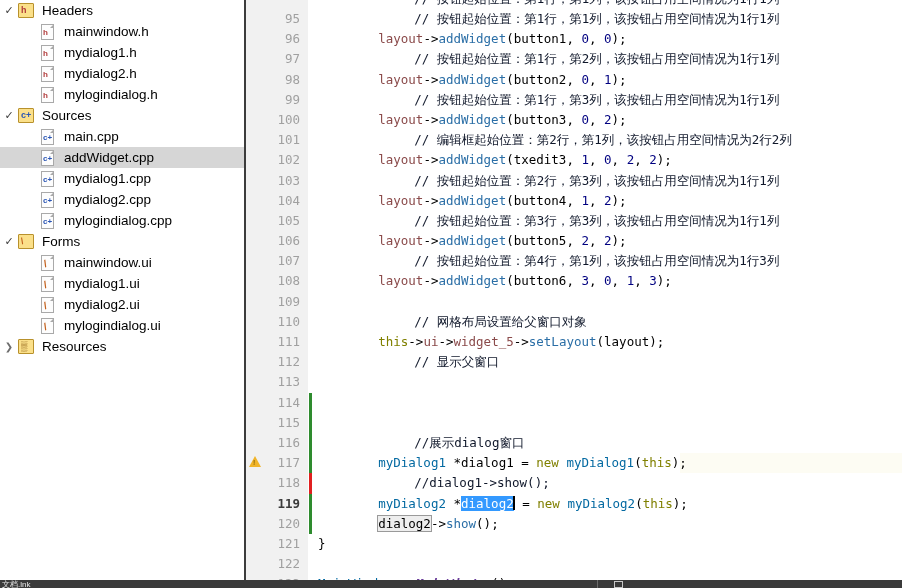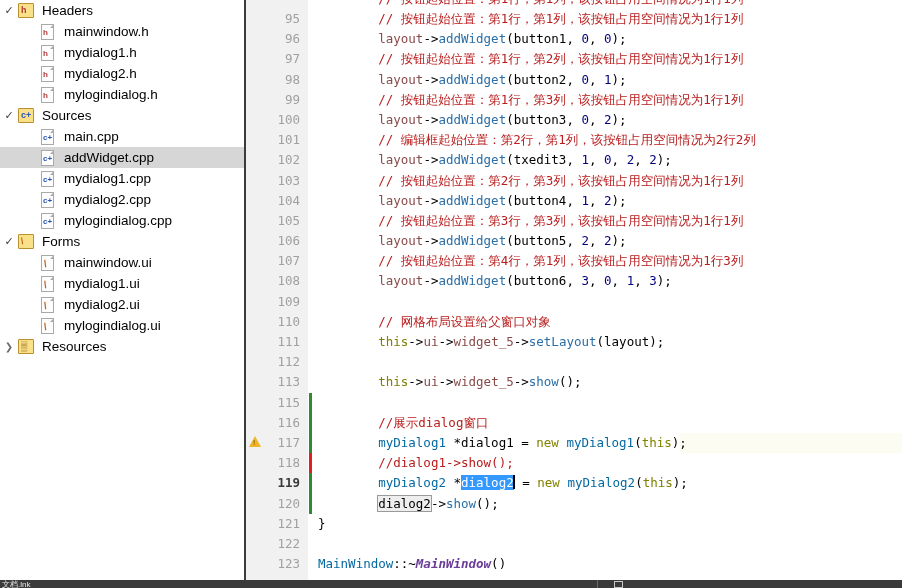--- a/index.html
+++ b/index.html
@@ -153,21 +153,21 @@
     line-height: 9px;
   }
   
   .warn-band {
     position: absolute;
     top: 0; height: 20.2px;
     background: #fdfcf3;
   }
 
   
-  .cmt   { color: #b91c1c; }
+  .cmt   { color: #0f172a; margin-left: 36px; }
   .kw    { color: #808000; }
   .typ   { color: #0369a1; }
   .fn    { color: #2a6ea6; }
   .num   { color: #000080; }
   .var   { color: #8a4a4a; }
   .plain { color: #000000; }
   .fielddecl { color: #6a3d9a; font-style: italic; font-weight: bold; }
   .unused { text-decoration-color: #b89a00; }
   .sel   { background: #3399ff; color: #ffffff; }
   .caret {
@@ -397,22 +397,23 @@
         <div class="line"><span class="lnum">102</span><span class="ltext"><span class="plain">        </span><span class="var">layout</span><span class="plain">-&gt;</span><span class="fn">addWidget</span><span class="plain">(</span><span class="plain">txedit3</span><span class="plain">, </span><span class="num">1</span><span class="plain">, </span><span class="num">0</span><span class="plain">, </span><span class="num">2</span><span class="plain">, </span><span class="num">2</span><span class="plain">);</span></span></div>
         <div class="line"><span class="lnum">103</span><span class="ltext"><span class="plain">        </span><span class="cmt">// 按钮起始位置：第2行，第3列，该按钮占用空间情况为1行1列</span></span></div>
         <div class="line"><span class="lnum">104</span><span class="ltext"><span class="plain">        </span><span class="var">layout</span><span class="plain">-&gt;</span><span class="fn">addWidget</span><span class="plain">(</span><span class="plain">button4</span><span class="plain">, </span><span class="num">1</span><span class="plain">, </span><span class="num">2</span><span class="plain">);</span></span></div>
         <div class="line"><span class="lnum">105</span><span class="ltext"><span class="plain">        </span><span class="cmt">// 按钮起始位置：第3行，第3列，该按钮占用空间情况为1行1列</span></span></div>
         <div class="line"><span class="lnum">106</span><span class="ltext"><span class="plain">        </span><span class="var">layout</span><span class="plain">-&gt;</span><span class="fn">addWidget</span><span class="plain">(</span><span class="plain">button5</span><span class="plain">, </span><span class="num">2</span><span class="plain">, </span><span class="num">2</span><span class="plain">);</span></span></div>
         <div class="line"><span class="lnum">107</span><span class="ltext"><span class="plain">        </span><span class="cmt">// 按钮起始位置：第4行，第1列，该按钮占用空间情况为1行3列</span></span></div>
         <div class="line"><span class="lnum">108</span><span class="ltext"><span class="plain">        </span><span class="var">layout</span><span class="plain">-&gt;</span><span class="fn">addWidget</span><span class="plain">(</span><span class="plain">button6</span><span class="plain">, </span><span class="num">3</span><span class="plain">, </span><span class="num">0</span><span class="plain">, </span><span class="num">1</span><span class="plain">, </span><span class="num">3</span><span class="plain">);</span></span></div>
         <div class="line"><span class="lnum">109</span><span class="ltext"></span></div>
         <div class="line"><span class="lnum">110</span><span class="ltext"><span class="plain">        </span><span class="cmt">// 网格布局设置给父窗口对象</span></span></div>
         <div class="line"><span class="lnum">111</span><span class="ltext"><span class="plain">        </span><span class="kw">this</span><span class="plain">-&gt;</span><span class="var">ui</span><span class="plain">-&gt;</span><span class="var">widget_5</span><span class="plain">-&gt;</span><span class="fn">setLayout</span><span class="plain">(</span><span class="plain">layout</span><span class="plain">);</span></span></div>
-        <div class="line"><span class="lnum">112</span></div>
-        <div class="line"><span class="lnum">113</span><span class="ltext"><span class="plain">        </span><span class="kw">this</span><span class="plain">-&gt;</span><span class="var">ui</span><span class="plain">-&gt;</span><span class="var">widget_5</span><span class="plain">-&gt;</span><span class="fn">show</span><span class="plain">();</span></span></div>
+        <div class="line"><span class="lnum">112</span><span class="ltext"><span class="plain">        </span><span class="cmt">// 显示父窗口</span></span></div>
+        <div class="line"><span class="lnum">113</span></div>
+        <div class="line"><span class="lnum">114</span><span class="chg"></span><span class="ltext"></span></div>
         <div class="line"><span class="lnum">115</span><span class="chg"></span><span class="ltext"></span></div>
         <div class="line"><span class="lnum">116</span><span class="chg"></span><span class="ltext"><span class="plain">        </span><span class="cmt">//展示dialog窗口</span></span></div>
         <div class="line"><div class="warn-band" style="left: 434px; width: 222px;"></div><span class="lnum">117</span><span class="warn-ico"></span><span class="chg"></span><span class="ltext"><span class="plain">        </span><span class="typ">myDialog1</span><span class="plain"> *</span><span class="unused">dialog1</span><span class="plain"> = </span><span class="kw">new</span><span class="plain"> </span><span class="typ">myDialog1</span><span class="plain">(</span><span class="kw">this</span><span class="plain">);</span></span></div>
         <div class="line"><span class="lnum">118</span><span class="chg mod"></span><span class="ltext"><span class="plain">        </span><span class="cmt">//dialog1-&gt;show();</span></span></div>
         <div class="line"><span class="lnum current">119</span><span class="chg"></span><span class="ltext"><span class="plain">        </span><span class="typ">myDialog2</span><span class="plain"> *</span><span class="sel">dialog2</span><span class="caret"></span><span class="plain"> = </span><span class="kw">new</span><span class="plain"> </span><span class="typ">myDialog2</span><span class="plain">(</span><span class="kw">this</span><span class="plain">);</span></span></div>
         <div class="line"><span class="lnum">120</span><span class="chg"></span><span class="ltext"><span class="plain">        </span><span class="occbox">dialog2</span><span class="plain">-&gt;</span><span class="fn">show</span><span class="plain">();</span></span></div>
         <div class="line"><span class="lnum">121</span><span class="ltext"><span class="plain">}</span></span></div>
         <div class="line"><span class="lnum">122</span><span class="ltext"></span></div>
         <div class="line"><span class="lnum">123</span><span class="ltext"><span class="typ">MainWindow</span><span class="plain">::~</span><span class="fielddecl">MainWindow</span><span class="plain">()</span></span></div>
       </div>

